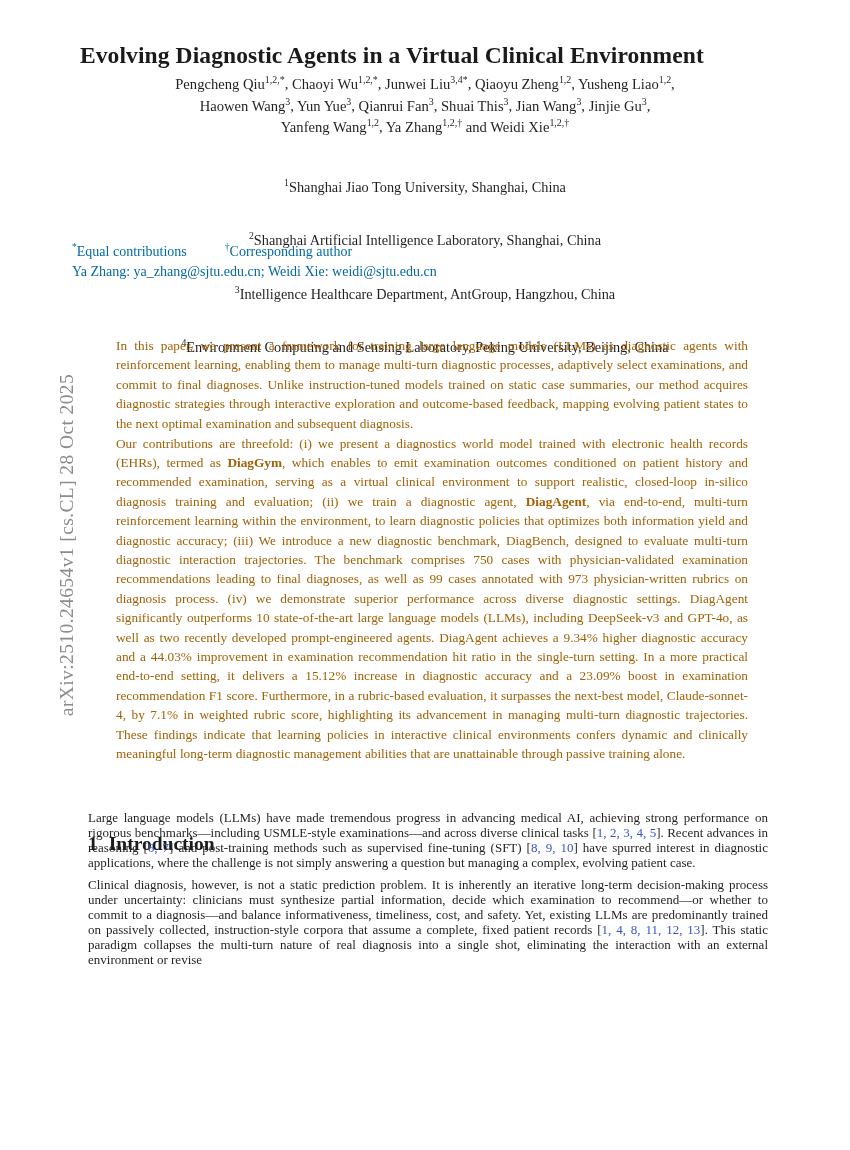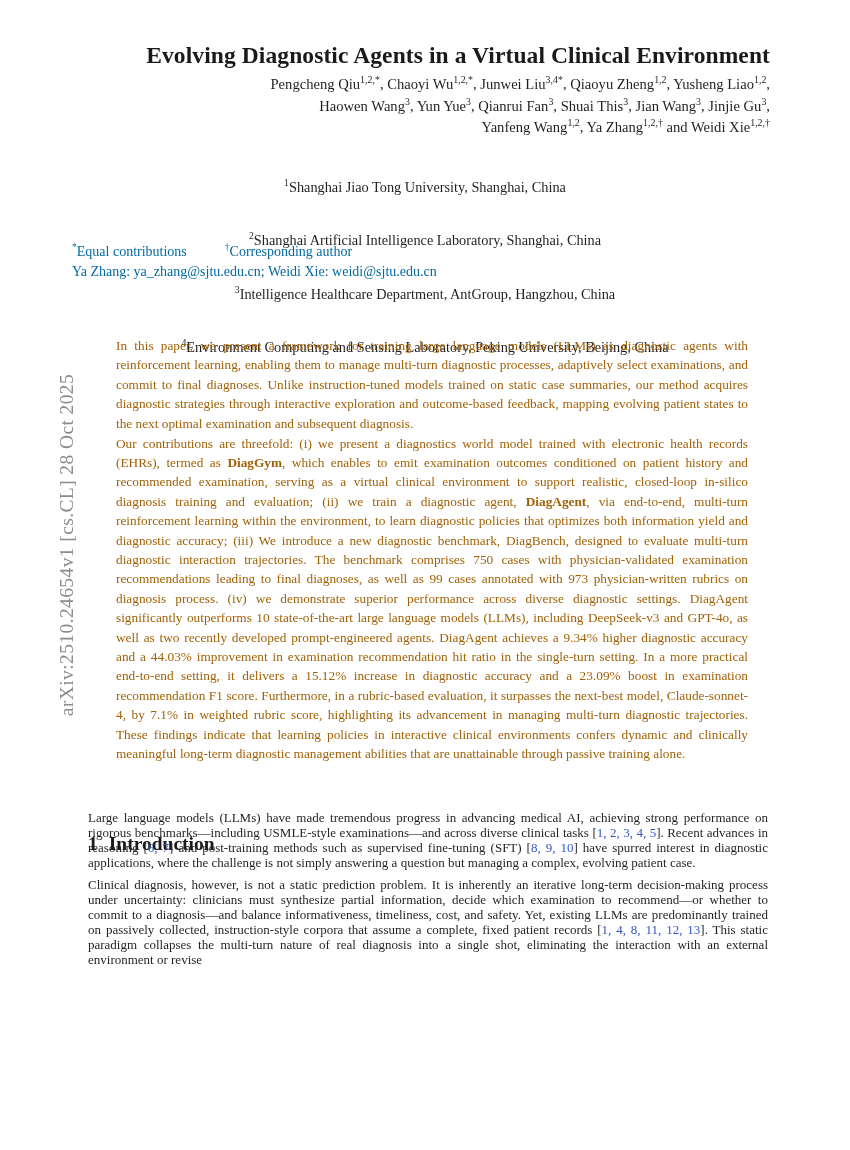--- a/index.html
+++ b/index.html
@@ -32,34 +32,34 @@
     white-space: nowrap;
     font-family: "Liberation Serif", "DejaVu Serif", serif;
   }
 
   
   #title {
     position: absolute;
     left: 80px;
     top: 26px;
     width: 690px;
-    text-align: right;
+    text-align: left;
     font-size: 23.5px;
     font-weight: bold;
     letter-spacing: 0.1px;
     color: #1a1a1a;
   }
 
   
   #authors {
     position: absolute;
     left: 80px;
     top: 74px;
     width: 690px;
-    text-align: right;
+    text-align: center;
     font-size: 14.6px;
     line-height: 21.5px;
     color: #231f20;
   }
   #authors .aline { display: block; }
   sup {
     font-size: 0.68em;
     vertical-align: super;
     line-height: 0;
   }

